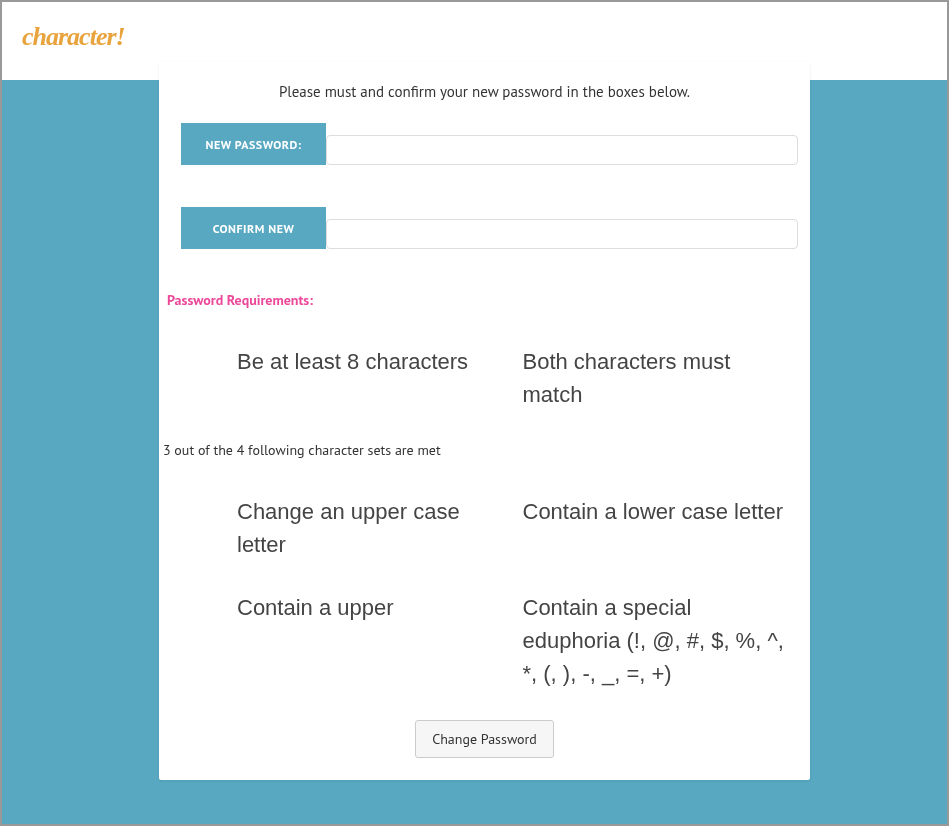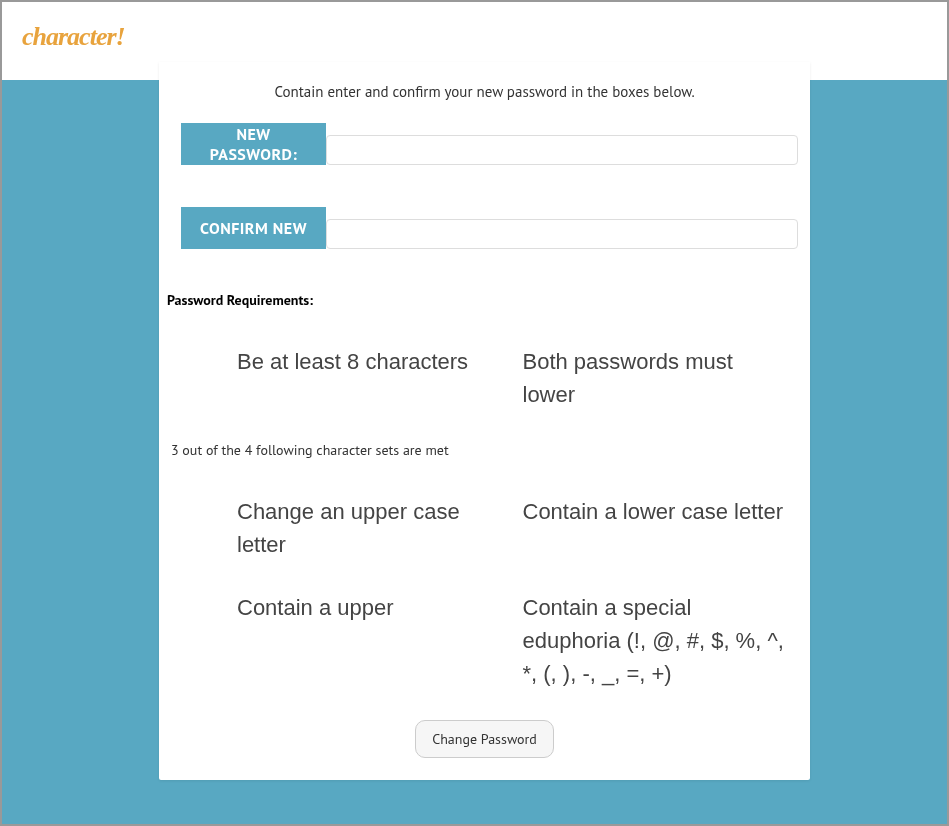--- a/index.html
+++ b/index.html
@@ -53,21 +53,21 @@
     }
     .field-row {
       display: flex;
       align-items: center;
       margin-bottom: 42px;
       padding-left: 22px;
     }
     .field-label {
       background: #58a8c2;
       color: #fff;
-      font-size: 16px;
+      font-size: 12px;
       font-weight: bold;
       letter-spacing: 0.5px;
       text-transform: uppercase;
       width: 145px;
       height: 42px;
       display: flex;
       align-items: center;
       justify-content: center;
       text-align: center;
       padding: 0 10px;
@@ -78,21 +78,21 @@
       height: 30px;
       border: 1px solid #ddd;
       border-radius: 4px;
       padding: 4px 8px;
       font-size: 14px;
       margin-top: 12px;
     }
     .req-title {
       font-size: 14px;
       font-weight: bold;
-      color: #000000;
+      color: #ec4899;
       padding-left: 8px;
       margin-top: 10px;
       margin-bottom: 20px;
     }
     .req-grid {
       display: grid;
       grid-template-columns: 1fr 1fr;
       column-gap: 20px;
       row-gap: 30px;
       padding-left: 78px;
@@ -102,66 +102,66 @@
     .req-item {
       font-size: 22px;
       color: #444;
       font-weight: 300;
       line-height: 1.5;
       font-family: "Segoe UI", "Helvetica Neue", Arial, sans-serif;
     }
     .sub-heading {
       font-size: 14px;
       color: #333;
-      padding-left: 12px;
+      padding-left: 4px;
       margin-top: 30px;
       margin-bottom: 34px;
     }
     .btn-row {
       text-align: center;
       margin-top: 30px;
     }
     .change-btn {
       background: #f6f6f6;
       border: 1px solid #ccc;
-      border-radius: 10px;
+      border-radius: 3px;
       padding: 9px 16px;
       font-size: 14px;
       color: #333;
       cursor: pointer;
       font-family: inherit;
     }
   </style>
 </head>
 <body>
 
 <div class="header">
   <div class="logo">character!</div>
 </div>
 
 <div class="blue-bg"></div>
 
 <div class="card">
-  <div class="instruction">Contain enter and confirm your new password in the boxes below.</div>
+  <div class="instruction">Please must and confirm your new password in the boxes below.</div>
 
   <div class="field-row">
     <div class="field-label">NEW PASSWORD:</div>
     <input type="password" class="field-input" value="" style="">
   </div>
 
   <div class="field-row">
     <div class="field-label">CONFIRM NEW</div>
     <input type="password" class="field-input" value="" style="">
   </div>
 
   <div class="req-title">Password Requirements:</div>
 
   <div class="req-grid">
     <div class="req-item">Be at least 8 characters</div>
-    <div class="req-item">Both passwords must lower</div>
+    <div class="req-item">Both characters must match</div>
   </div>
 
   <div class="sub-heading">3 out of the 4 following character sets are met</div>
 
   <div class="req-grid">
     <div class="req-item">Change an upper case letter</div>
     <div class="req-item">Contain a lower case letter</div>
     <div class="req-item">Contain a upper</div>
     <div class="req-item">Contain a special eduphoria (!, @, #, $, %, ^, *, (, ), -, _, =, +)</div>
   </div>

